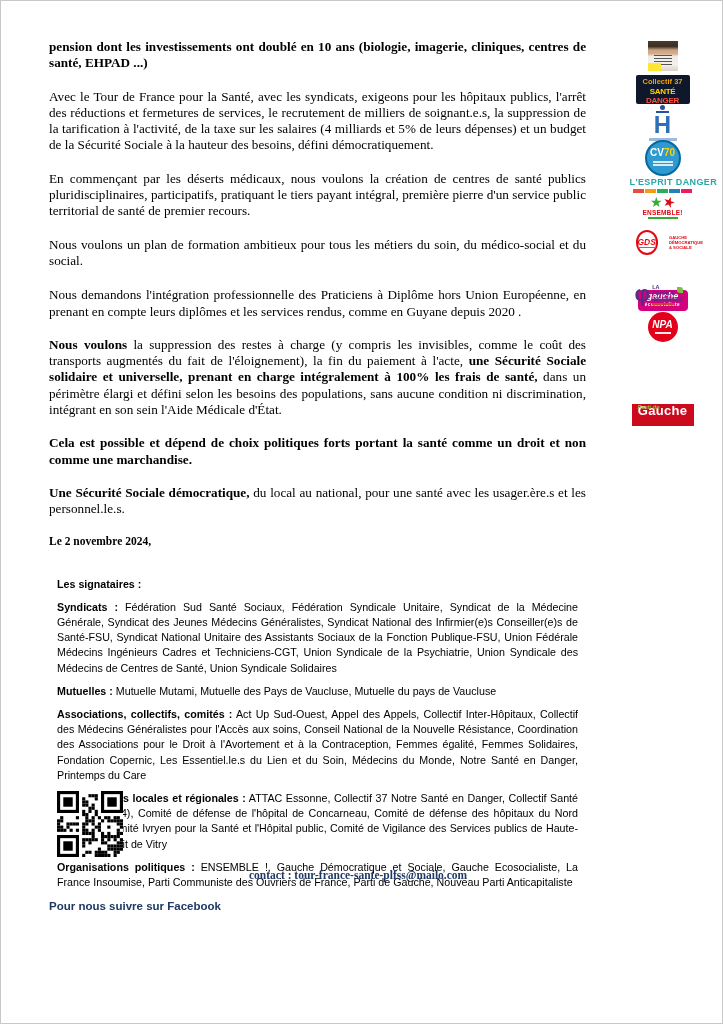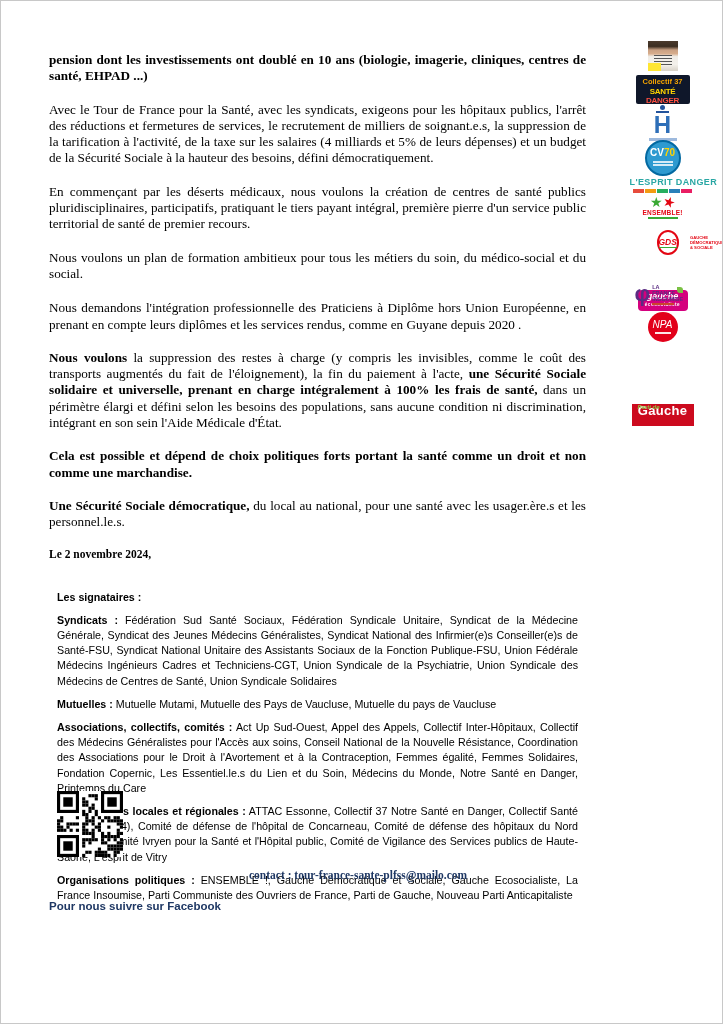--- a/index.html
+++ b/index.html
@@ -1,18 +1,18 @@
 <!DOCTYPE html>
 <html><head>
 <meta charset="utf-8">
 <style>
   html,body{margin:0;padding:0;background:#fff;}
   .page{position:relative;width:723px;height:1024px;background:#fff;border:1px solid #c8c8c8;box-sizing:border-box;overflow:hidden;font-family:"Liberation Serif",serif;color:#000;}
   
-  .main{position:absolute;left:48px;top:51px;width:537px;}
+  .main{position:absolute;left:48px;top:38px;width:537px;}
   .para{margin:0 0 17px 0;font-size:13.2px;line-height:16.3px;text-align:justify;}
   .para.tight{margin-bottom:18px;}
   .b{font-weight:bold;}
   .date{margin:0 0 30px 0;font-size:11.5px;font-weight:bold;}
   
   .sig-block{font-family:"Liberation Sans",sans-serif;font-size:10.7px;line-height:15.2px;}
   .sig{margin:8px;text-align:justify;}
   .sb{font-weight:bold;}
   
   .qr{position:absolute;left:56px;top:790px;width:66px;height:66px;background:#fff;}
@@ -52,38 +52,38 @@
   .vitry-strip span{width:11px;height:4px;display:inline-block;}
   .vs1{background:#e74c3c}.vs2{background:#f39c12}.vs3{background:#27ae60}.vs4{background:#2980b9}.vs5{background:#e91e63}
   
   .ens{width:40px;text-align:center;}
   .ens-stars{line-height:14px;}
   .ens-star1{color:#3aaa35;font-size:14px;}
   .ens-star2{color:#e30613;font-size:14px;display:inline-block;transform:rotate(18deg);}
   .ens-txt{color:#e30613;font-weight:bold;font-size:6.5px;letter-spacing:.2px;}
   .ens-bar{width:30px;height:2px;background:#3aaa35;margin:1px auto 0;}
   
-  .gds{width:54px;height:28px;display:flex;align-items:center;gap:11px;margin-left:21px;}
+  .gds{width:54px;height:28px;display:flex;align-items:center;gap:11px;}
   .gds-circle{width:25px;height:25px;border:2px solid #e30613;border-radius:50%;box-sizing:border-box;display:flex;align-items:center;justify-content:center;background:#fff;}
   .gds-abbr{color:#e30613;font-weight:bold;font-style:italic;font-size:8.5px;border-bottom:1px solid #3aaa35;}
   .gds-side{color:#e30613;font-weight:bold;font-size:4.2px;line-height:5px;width:24px;}
   
   .geco{width:50px;height:21px;background:#d4017e;border-radius:4px;position:relative;text-align:center;}
   .geco::after{content:"";position:absolute;top:-3px;right:5px;width:6px;height:6px;background:#7ac143;border-radius:0 50% 0 50%;}
   .geco-l1{color:#fff;font-style:italic;font-weight:bold;font-size:9px;line-height:12px;margin-top:1px;}
   .geco-l2{color:#fff;font-weight:bold;font-size:4.6px;letter-spacing:.5px;line-height:5px;}
   
   .lfi{width:56px;display:flex;align-items:center;gap:2px;}
   .lfi-phi{color:#5b2c83;font-weight:bold;font-size:22px;line-height:24px;}
   .lfi-right{width:30px;}
   .lfi-text{color:#5b2c83;font-weight:bold;font-size:5.5px;line-height:6px;}
   .lfi-bar{width:22px;height:2px;background:#c9462c;margin-top:1px;}
   
   .npa{width:30px;height:30px;border-radius:50%;background:#e2001a;display:flex;flex-direction:column;align-items:center;justify-content:center;}
-  .npa-txt{color:#fff;font-weight:normal;font-style:italic;font-size:10px;line-height:10px;}
+  .npa-txt{color:#fff;font-weight:bold;font-style:italic;font-size:10px;line-height:10px;}
   .npa-bar{width:16px;height:2px;background:#fff;margin-top:2px;opacity:.9;}
   
   .pdg{width:62px;height:22px;background:#cc0a1e;position:relative;text-align:center;}
   .pdg-small{position:absolute;top:0px;left:6px;color:#8dc63f;font-style:italic;font-weight:bold;font-size:6px;}
   .pdg-big{color:#fff;font-weight:bold;font-size:13px;line-height:13px;margin-top:7px;letter-spacing:.3px;}
 </style>
 </head>
 <body>
 
 <div class="page">

